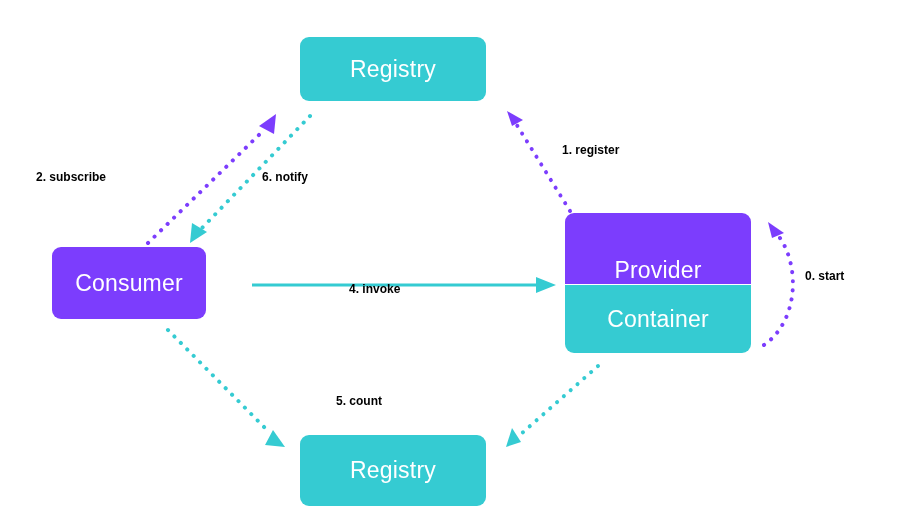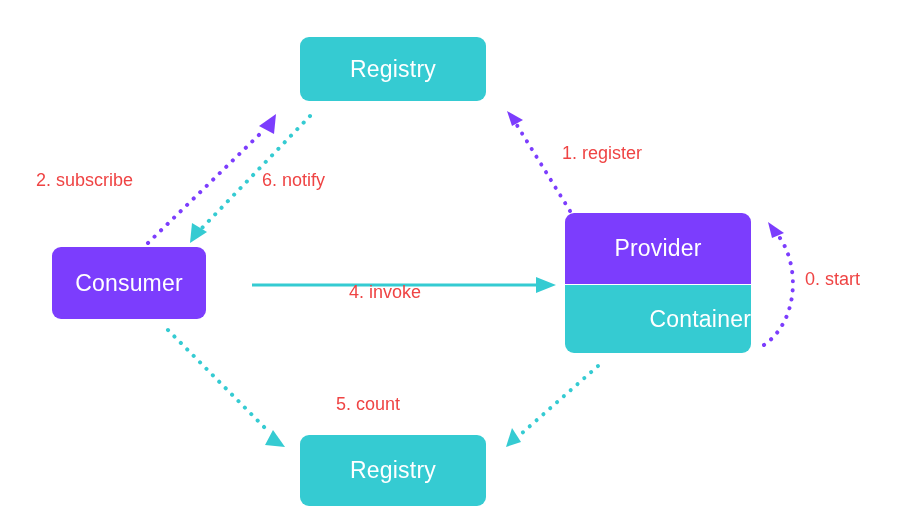--- a/index.html
+++ b/index.html
@@ -43,37 +43,37 @@
   }
   .node-consumer {
     left: 52px; top: 247px; width: 154px; height: 72px;
     background: #7c3dfd;
     border-radius: 9px;
   }
   .node-provider {
     left: 565px; top: 213px; width: 186px; height: 71px;
     background: #7c3dfd;
     border-radius: 9px 9px 0 0;
+    align-items: flex-end;
   }
   .node-container {
     left: 565px; top: 285px; width: 186px; height: 68px;
     background: #35cbd2;
     border-radius: 0 0 9px 9px;
-    justify-content: flex-end;
   }
   .node-monitor {
     left: 300px; top: 435px; width: 186px; height: 71px;
     background: #35cbd2;
     border-radius: 9px;
   }
   .edge-label {
     position: absolute;
-    color: #ef4444;
-    font-size: 18px;
-    font-weight: 400;
+    color: #000000;
+    font-size: 12px;
+    font-weight: 700;
     white-space: nowrap;
     user-select: none;
   }
   .lbl-register  { left: 562px; top: 143px; }
   .lbl-subscribe { left: 36px;  top: 170px; }
   .lbl-notify    { left: 262px; top: 170px; }
   .lbl-invoke    { left: 349px; top: 255px; margin-top: 27px; }
   .lbl-start     { left: 805px; top: 269px; }
   .lbl-count     { left: 336px; top: 394px; }
 </style>

